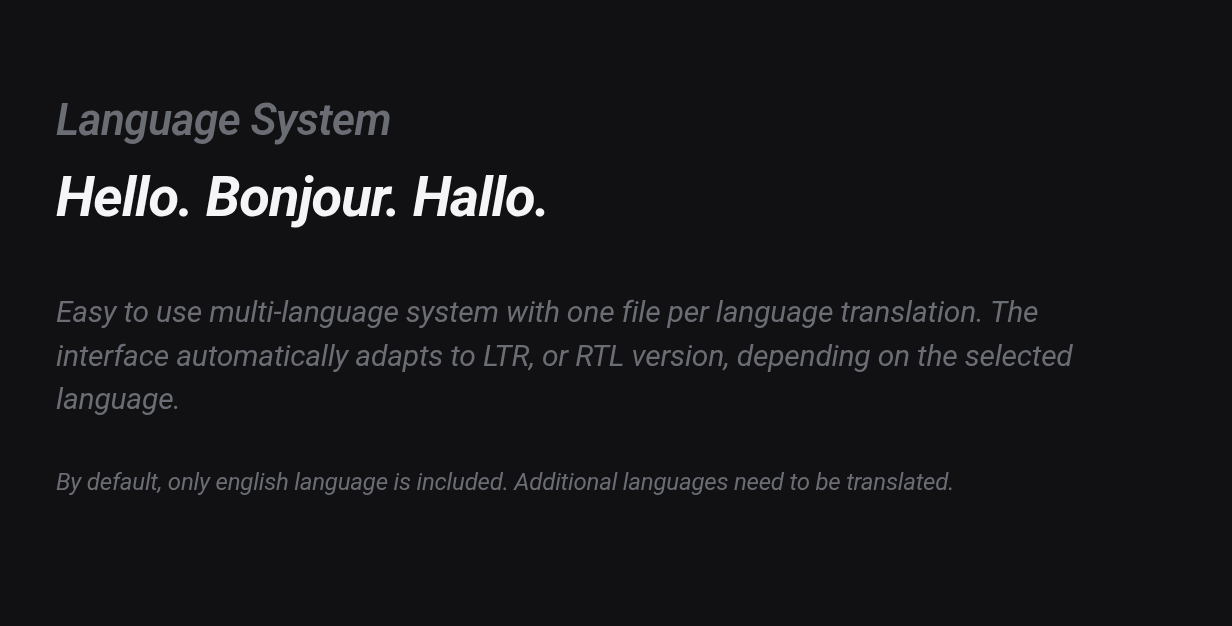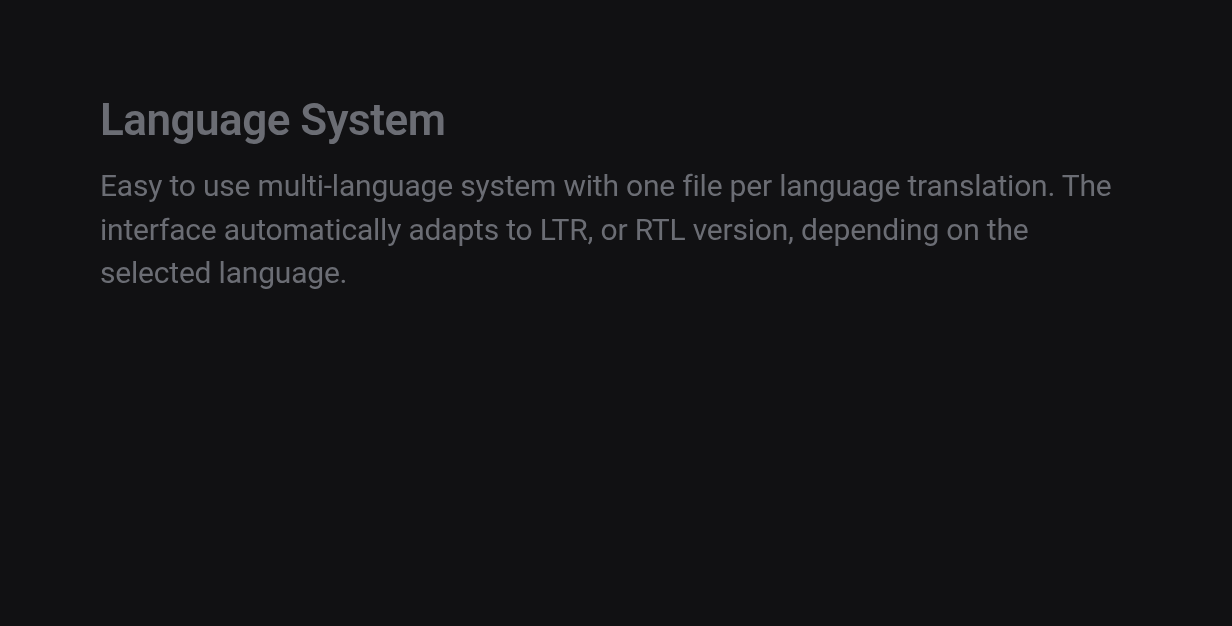--- a/index.html
+++ b/index.html
@@ -9,21 +9,22 @@
     }
     body {
       width: 1232px;
       height: 626px;
       background-color: #111113;
       font-family: -apple-system, BlinkMacSystemFont, "Segoe UI", Roboto, Helvetica, Arial, sans-serif;
       -webkit-font-smoothing: antialiased;
       -moz-osx-font-smoothing: grayscale;
     }
     .container {
-      padding: 94px 100px 0 100px;
+      padding: 94px 100px 0 56px;
+      font-style: italic;
     }
     .eyebrow {
       color: #6b6d74;
       font-size: 44px;
       font-weight: 600;
       letter-spacing: -0.5px;
       margin-bottom: 18px;
     }
     .headline {
       color: #f5f5f7;
@@ -46,14 +47,16 @@
       font-size: 24px;
       font-weight: 400;
       letter-spacing: -0.2px;
     }
   </style>
 </head>
 <body>
 
 <div class="container">
   <h2 class="eyebrow">Language System</h2>
+  <h1 class="headline">Hello. Bonjour. Hallo.</h1>
   <p class="description">Easy to use multi-language system with one file per language translation. The interface automatically adapts to LTR, or RTL version, depending on the selected language.</p>
+  <p class="note">By default, only english language is included. Additional languages need to be translated.</p>
 </div>
 
 </body></html>

